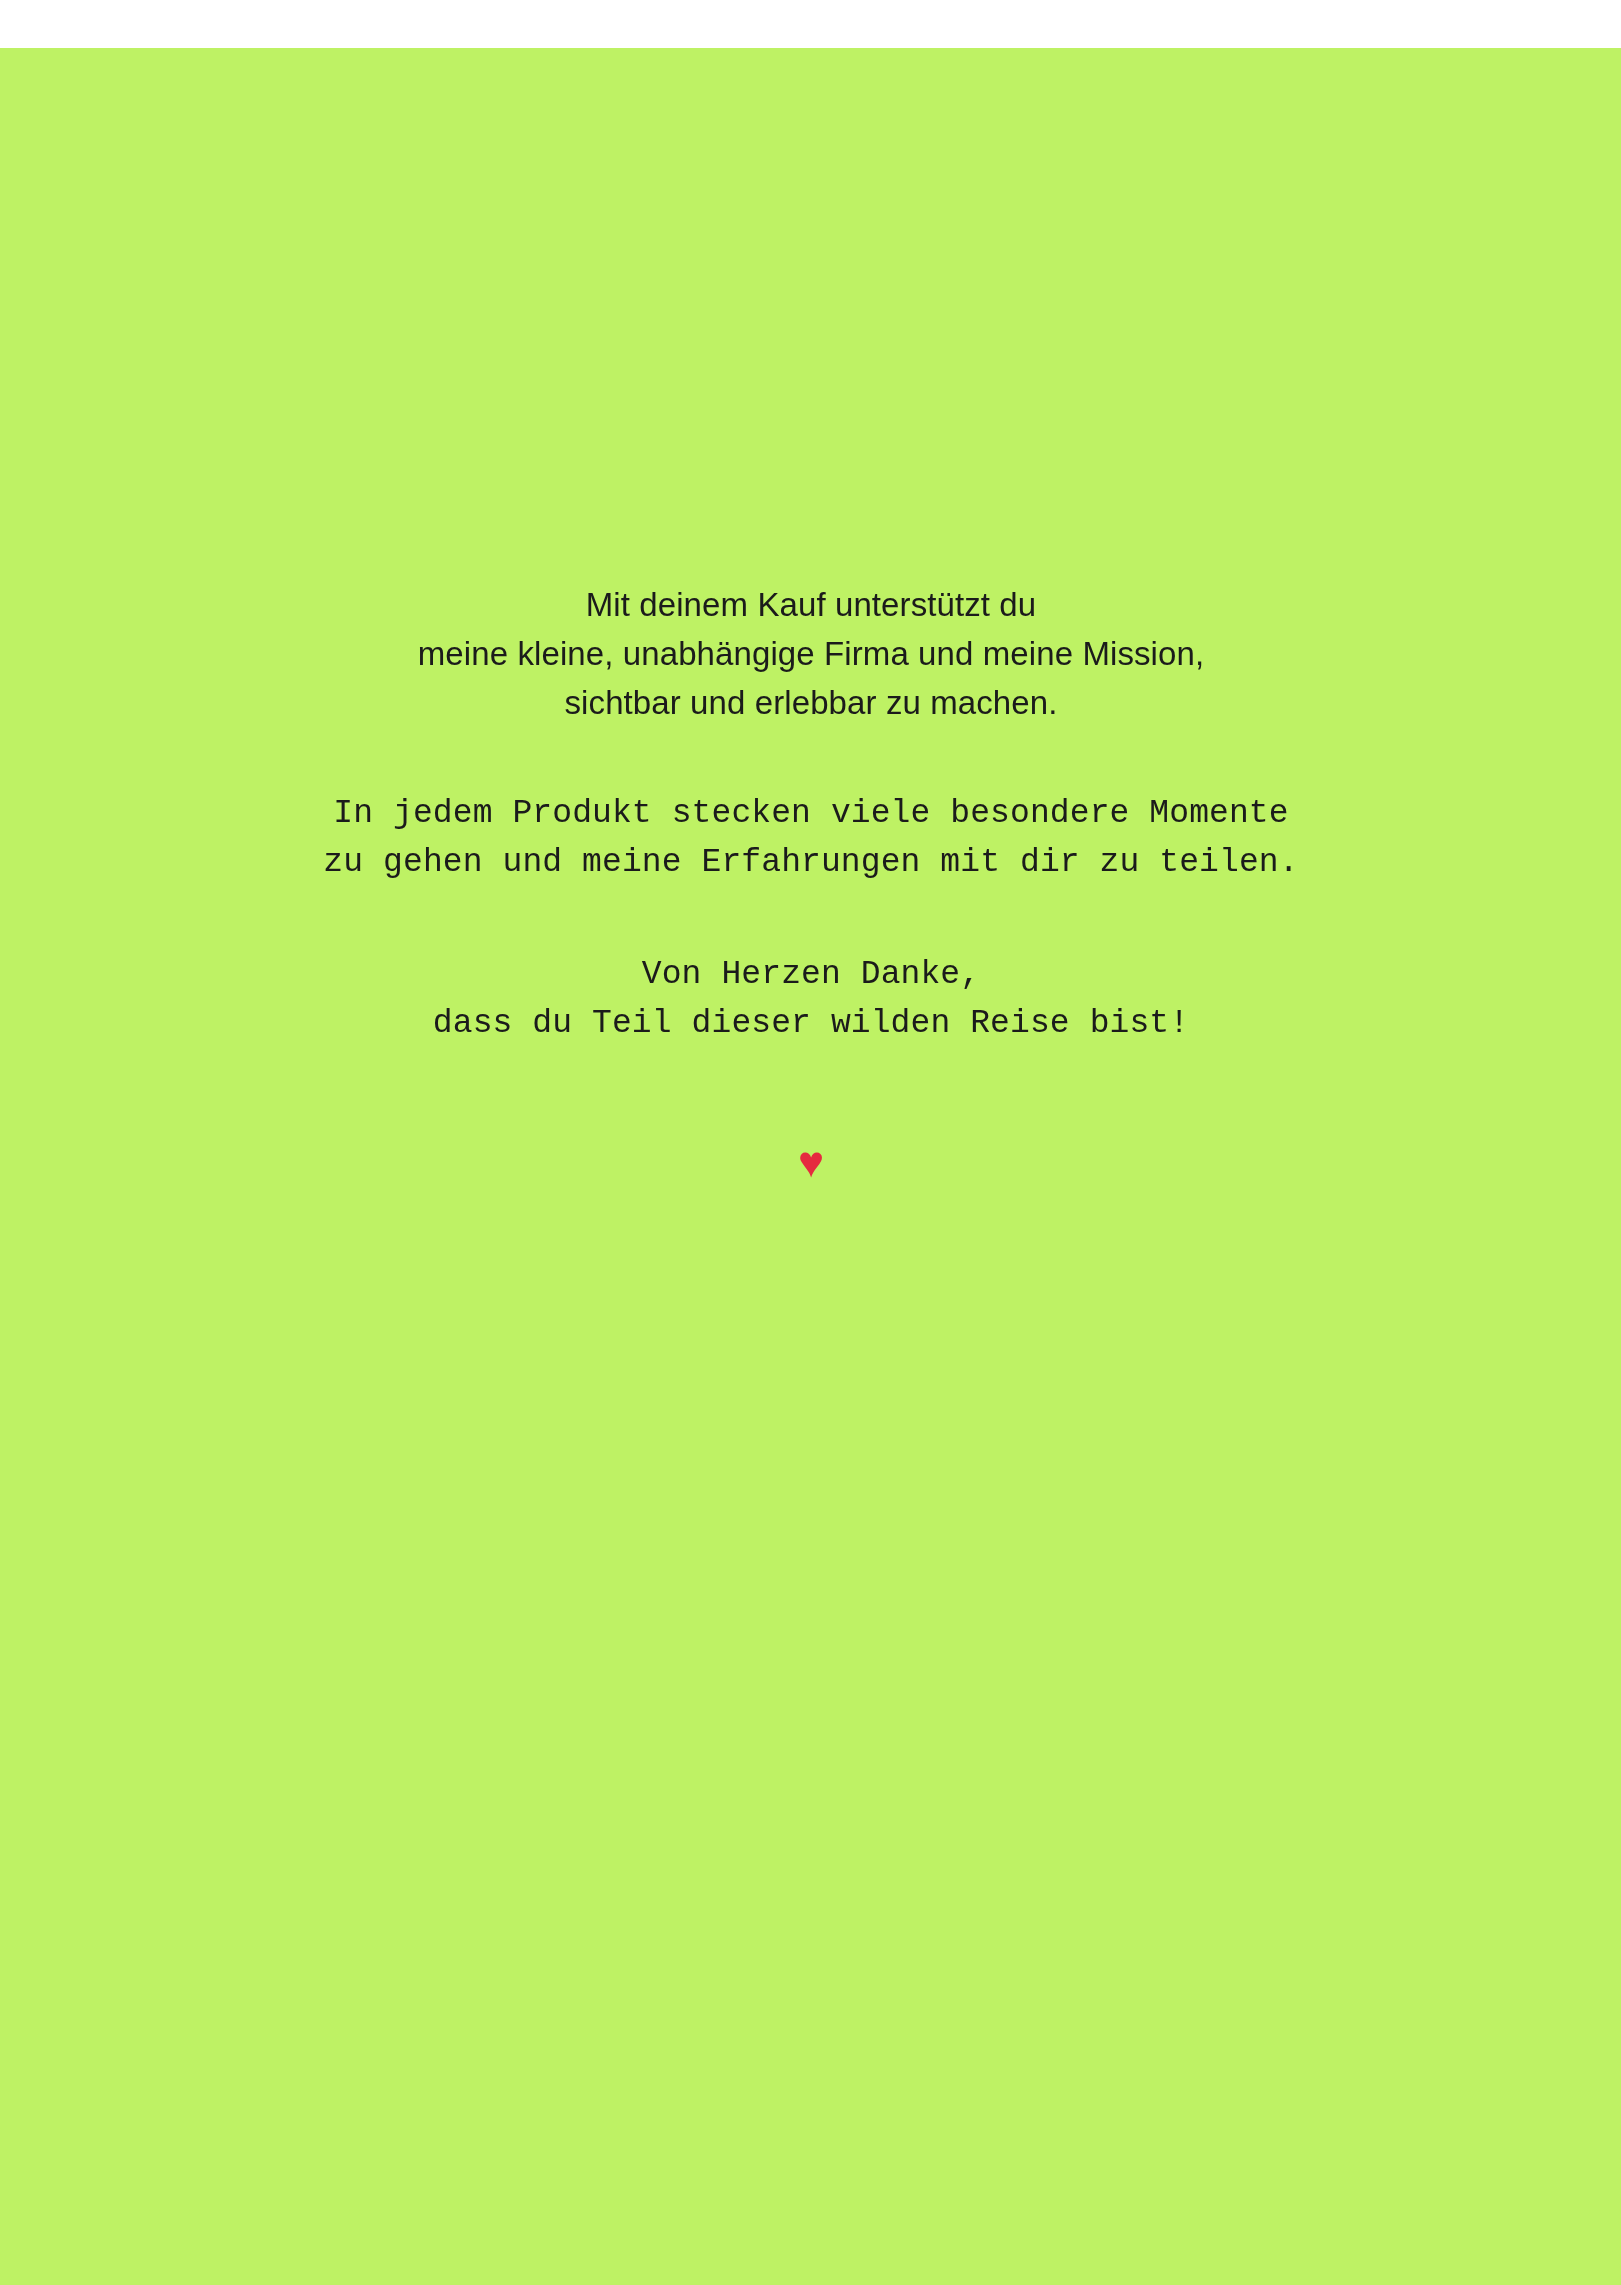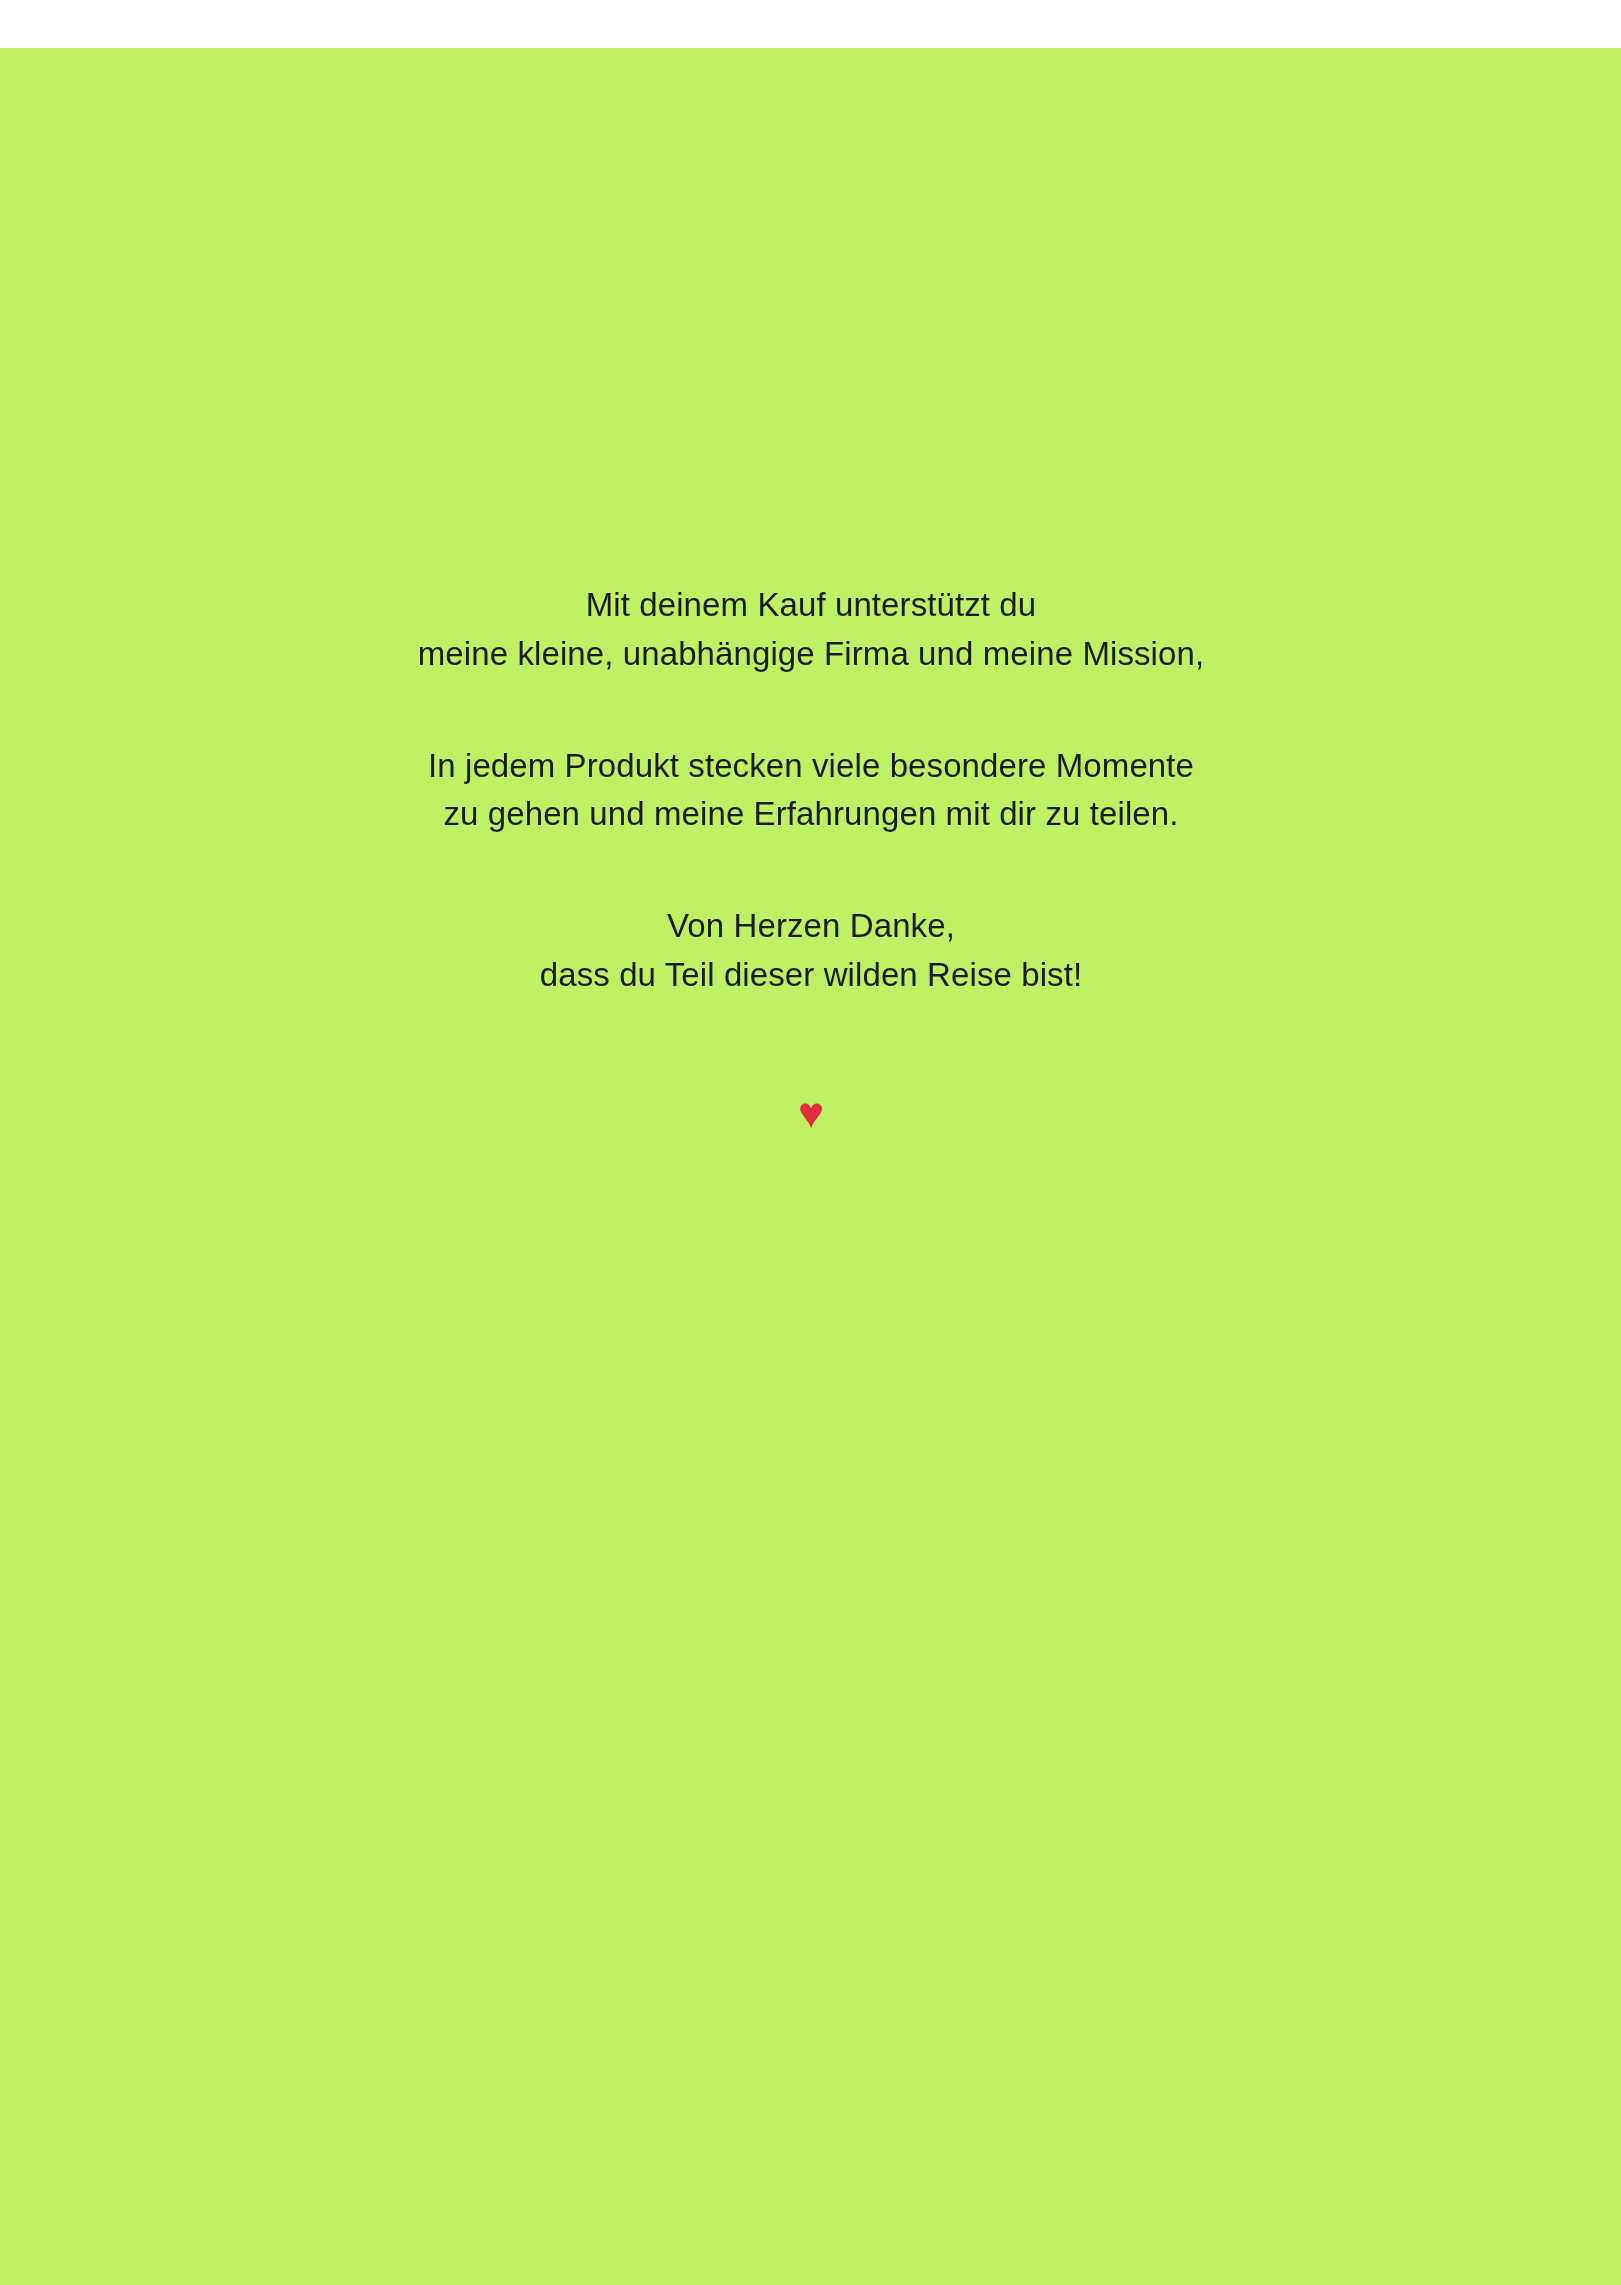--- a/index.html
+++ b/index.html
@@ -31,20 +31,21 @@
   }
   .para {
     font-size: 33px;
     line-height: 1.48;
     color: #1b1b1b;
     font-weight: 400;
     letter-spacing: 0.1px;
   }
   .para + .para {
     margin-top: 63px;
+    font-family: Liberation Mono, monospace;
   }
   .para .line {
     display: block;
     white-space: pre;
   }
   .heart-wrap {
     margin-top: 91px;
     display: flex;
     justify-content: center;
     align-items: center;
@@ -58,20 +59,21 @@
 </head>
 <body>
 
 <div class="page">
 
   <div class="message-block">
 
     <div class="para">
       <span class="line">Mit deinem Kauf unterstützt du</span>
       <span class="line">meine kleine, unabhängige Firma und meine Mission,</span>
+      <span class="line">sichtbar und erlebbar zu machen.</span>
     </div>
 
     <div class="para">
       <span class="line">In jedem Produkt stecken viele besondere Momente</span>
       <span class="line">zu gehen und meine Erfahrungen mit dir zu teilen.</span>
     </div>
 
     <div class="para">
       <span class="line">Von Herzen Danke,</span>
       <span class="line">dass du Teil dieser wilden Reise bist!</span>

